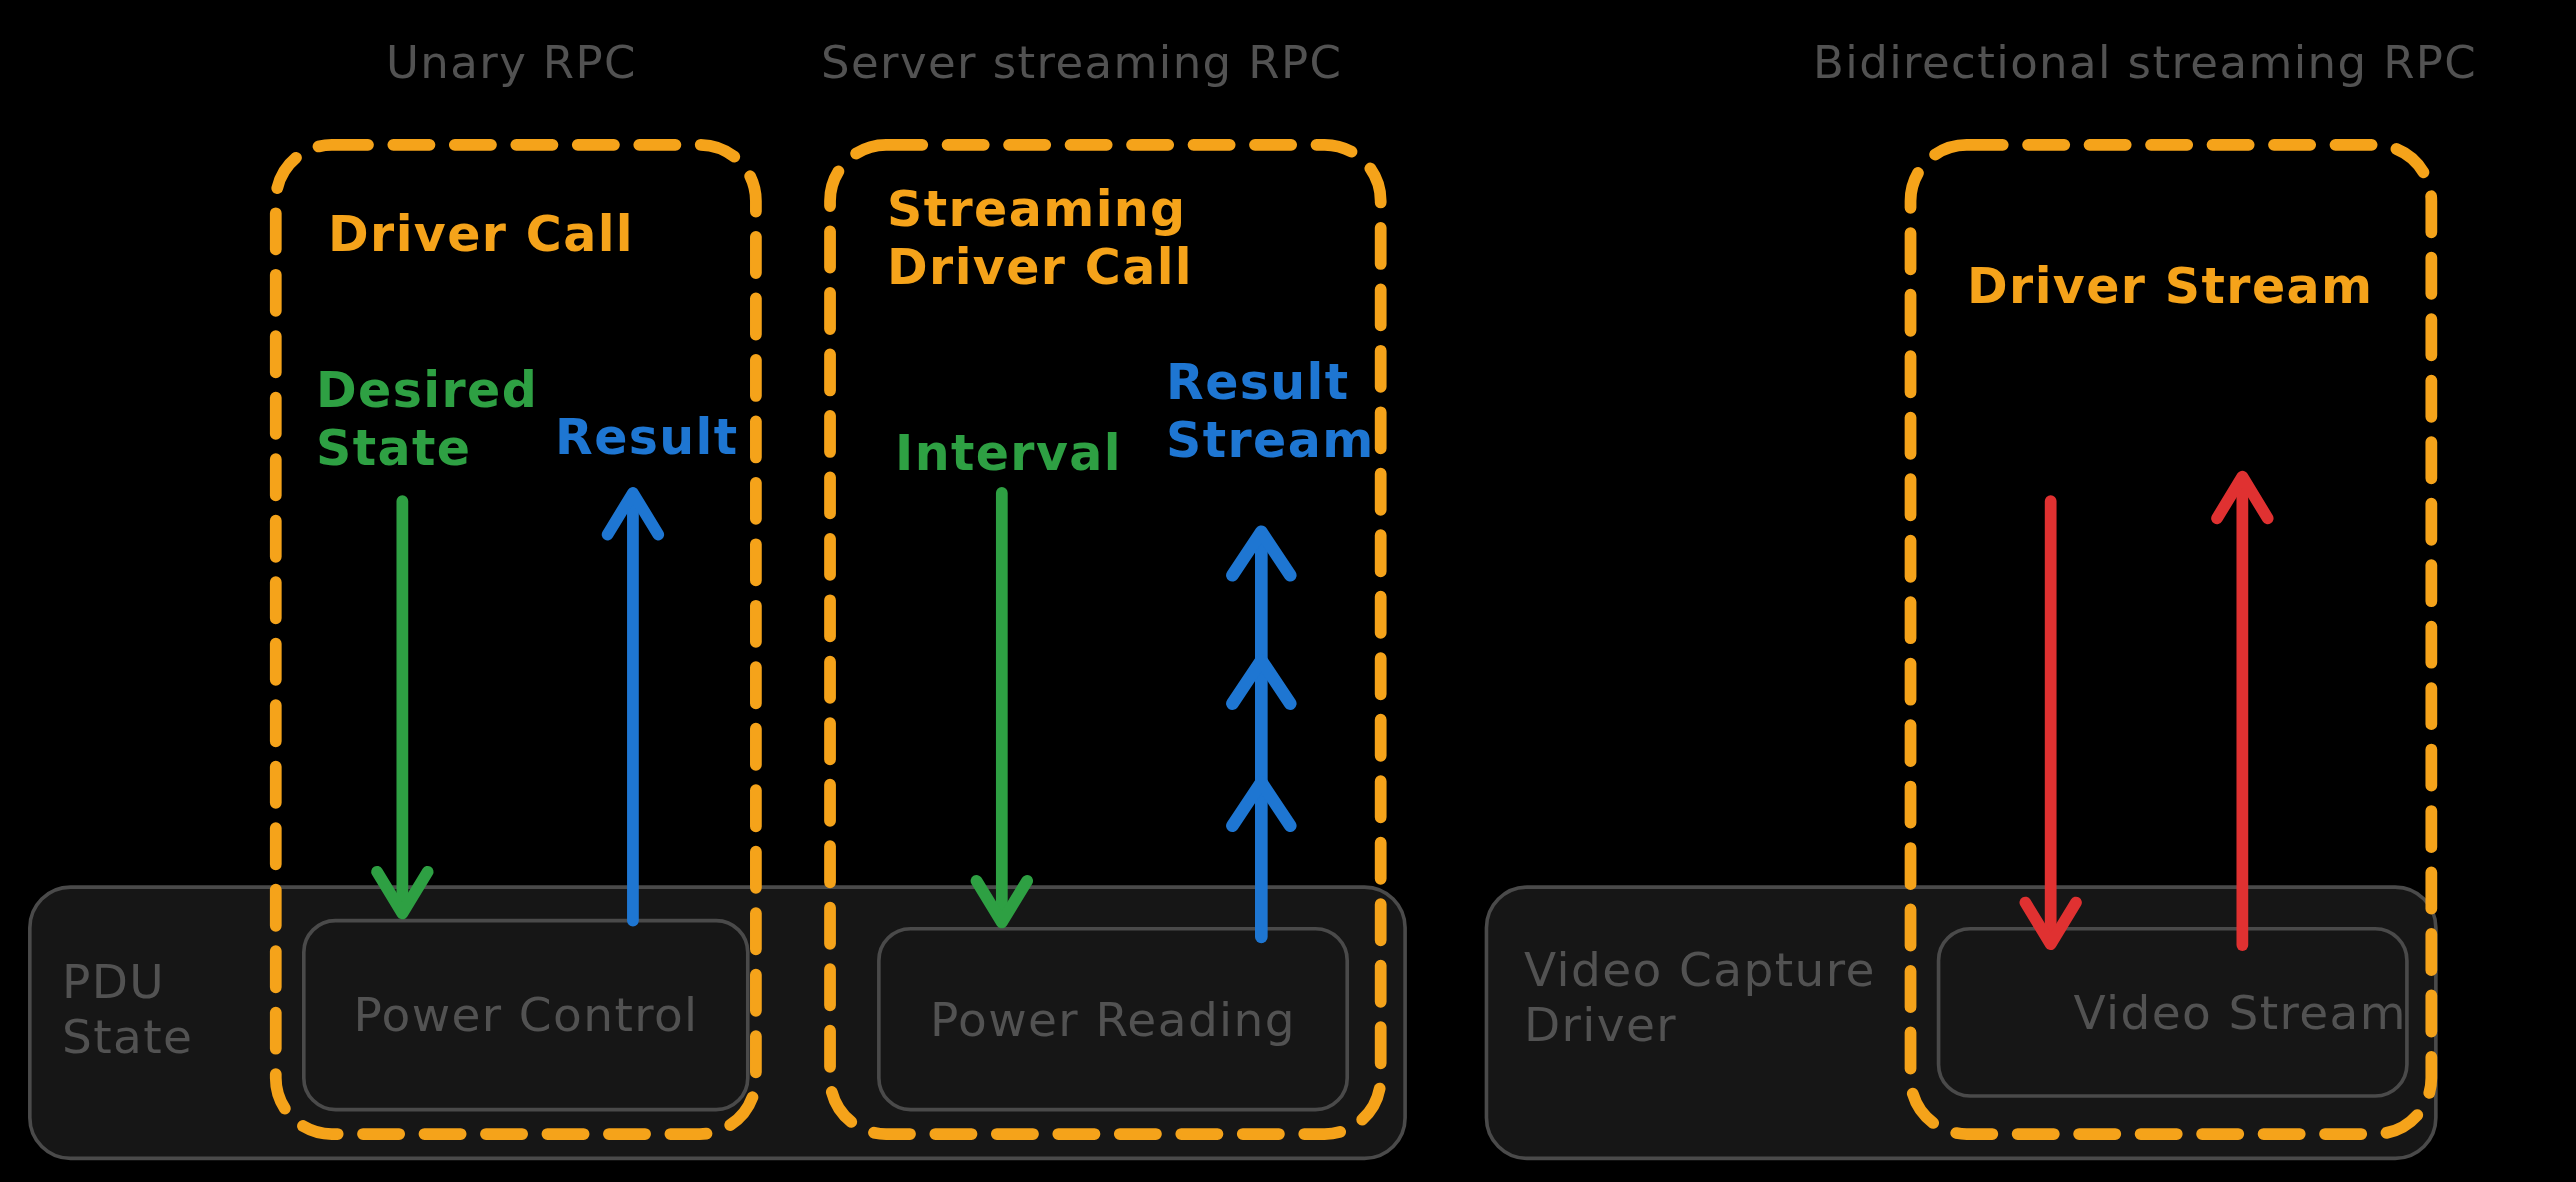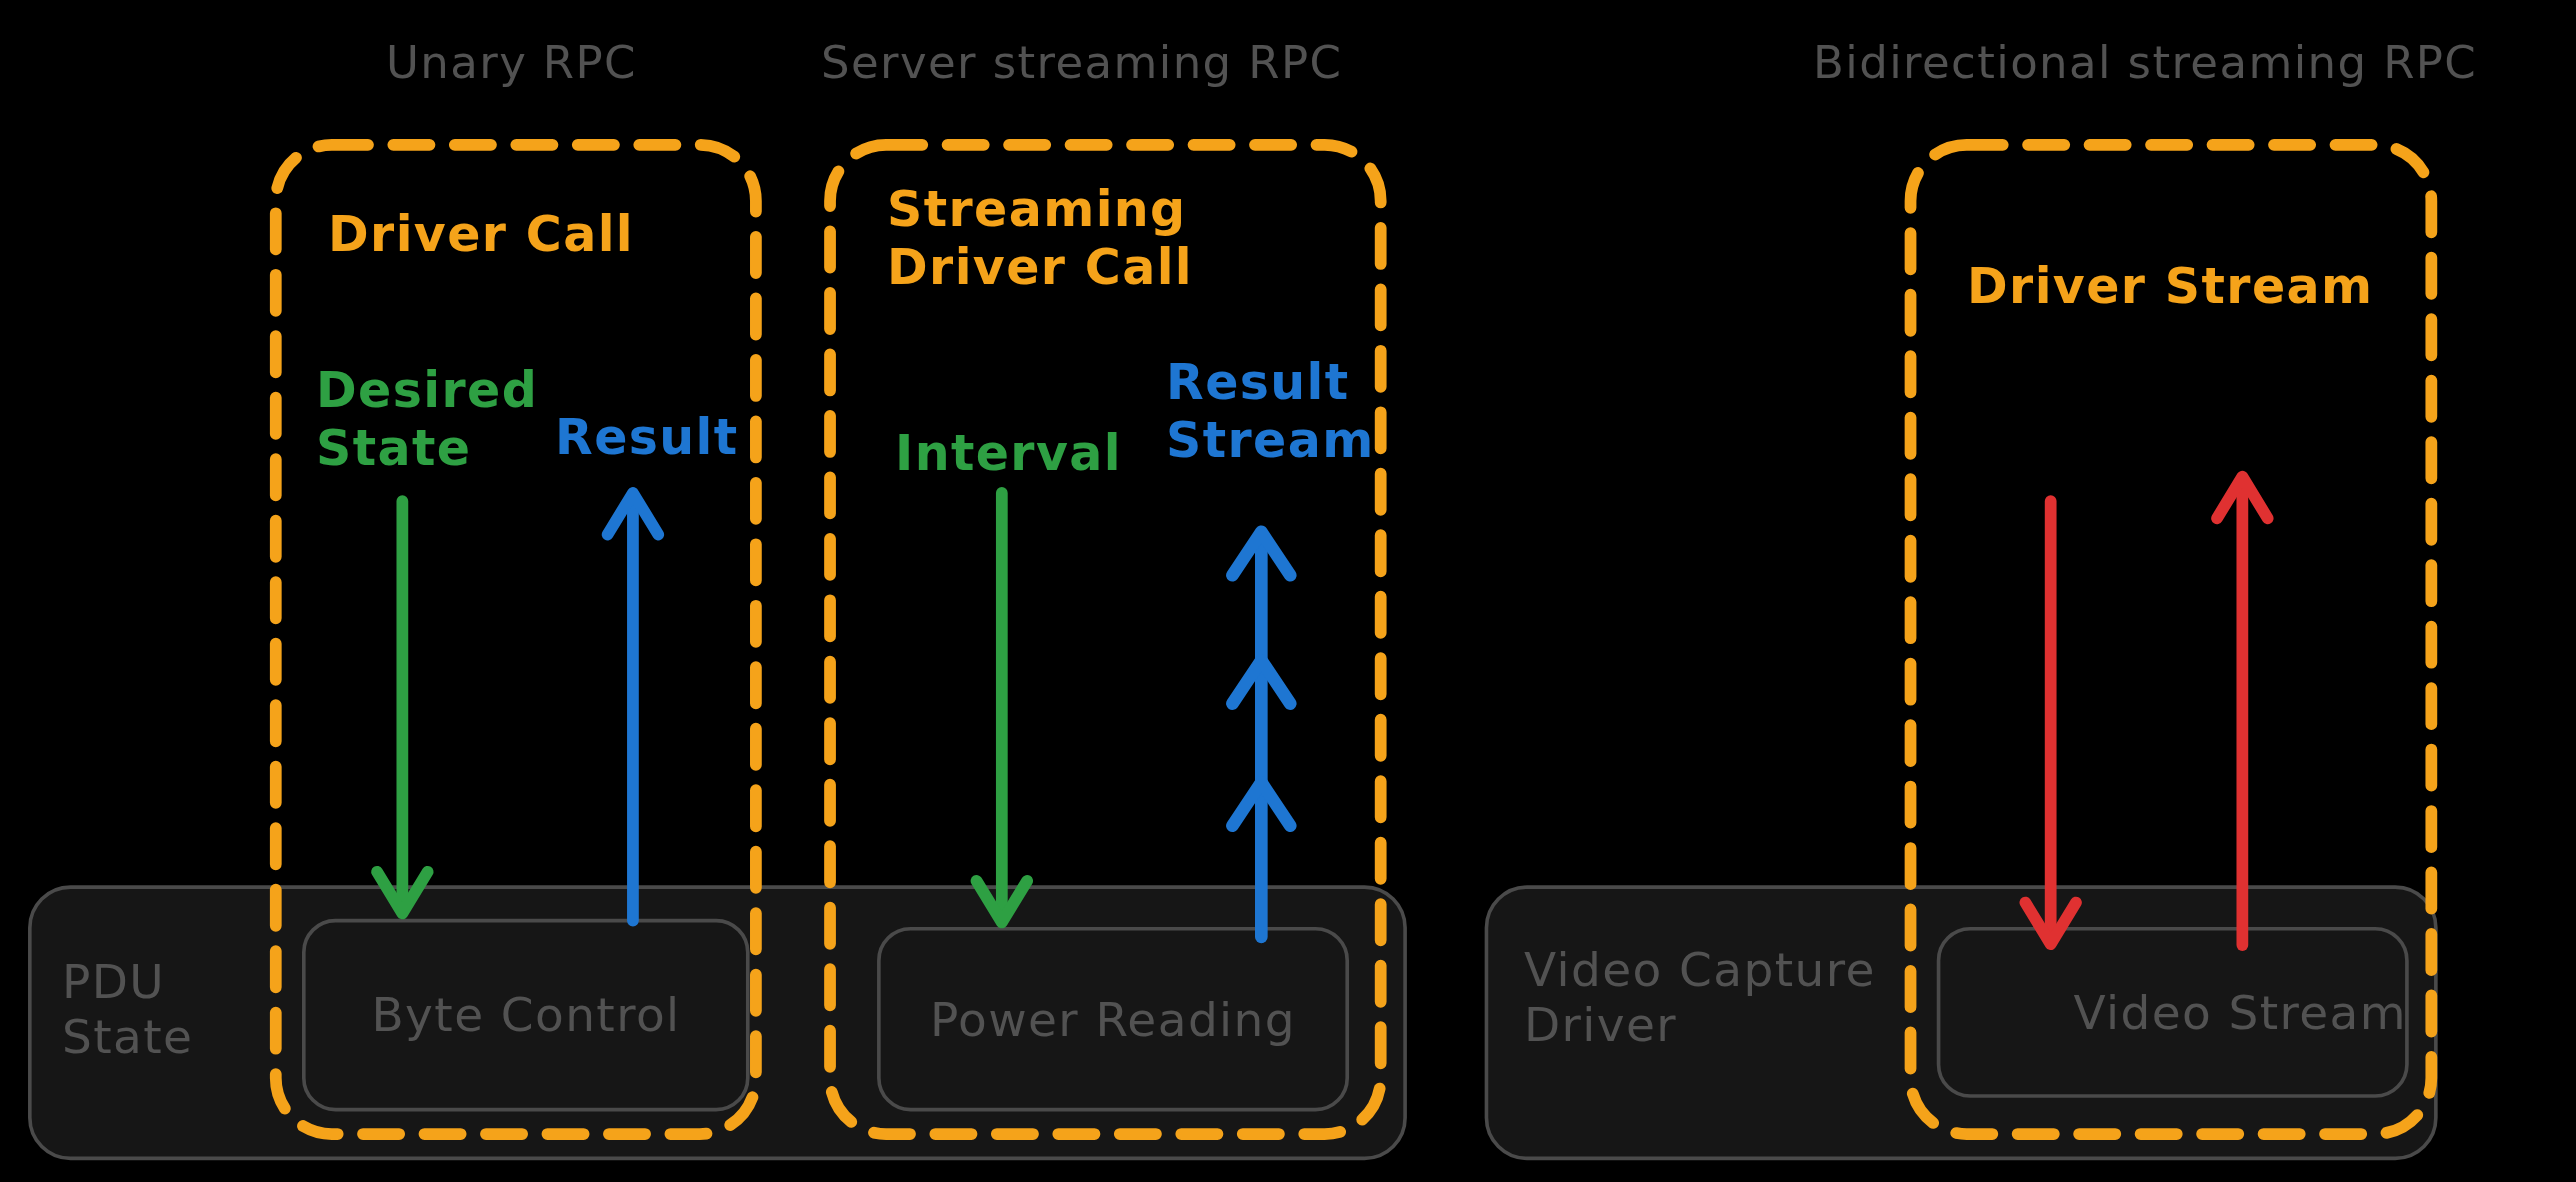--- a/index.html
+++ b/index.html
@@ -109,20 +109,20 @@
   <div class="label colored orange" style="left:887px; top:181px;">Streaming
 Driver Call</div>
   <div class="label colored green" style="left:895px; top:401px;margin-top:24px;">Interval</div>
   <div class="label colored blue" style="left:1166px; top:354px;">Result
 Stream</div>
 
   <div class="label colored orange" style="left:1967px; top:214px;margin-top:44px;">Driver Stream</div>
 
   <div class="label graylabel" style="left:62px; top:954px;">PDU
 State</div>
-  <div class="label graylabel center" style="left:304px; top:987px; width:444px;">Byte Control</div>
+  <div class="label graylabel center" style="left:304px; top:987px; width:444px;">Power Control</div>
   <div class="label graylabel center" style="left:879px; top:992px; width:468px;">Power Reading</div>
   <div class="label graylabel" style="left:1524px; top:942px;">Video Capture
 Driver</div>
   <div class="label graylabel center" style="left:1939px; top:985px; width:468px;text-align:right;">Video Stream</div>
 
 </div>
 
 
 </body></html>

